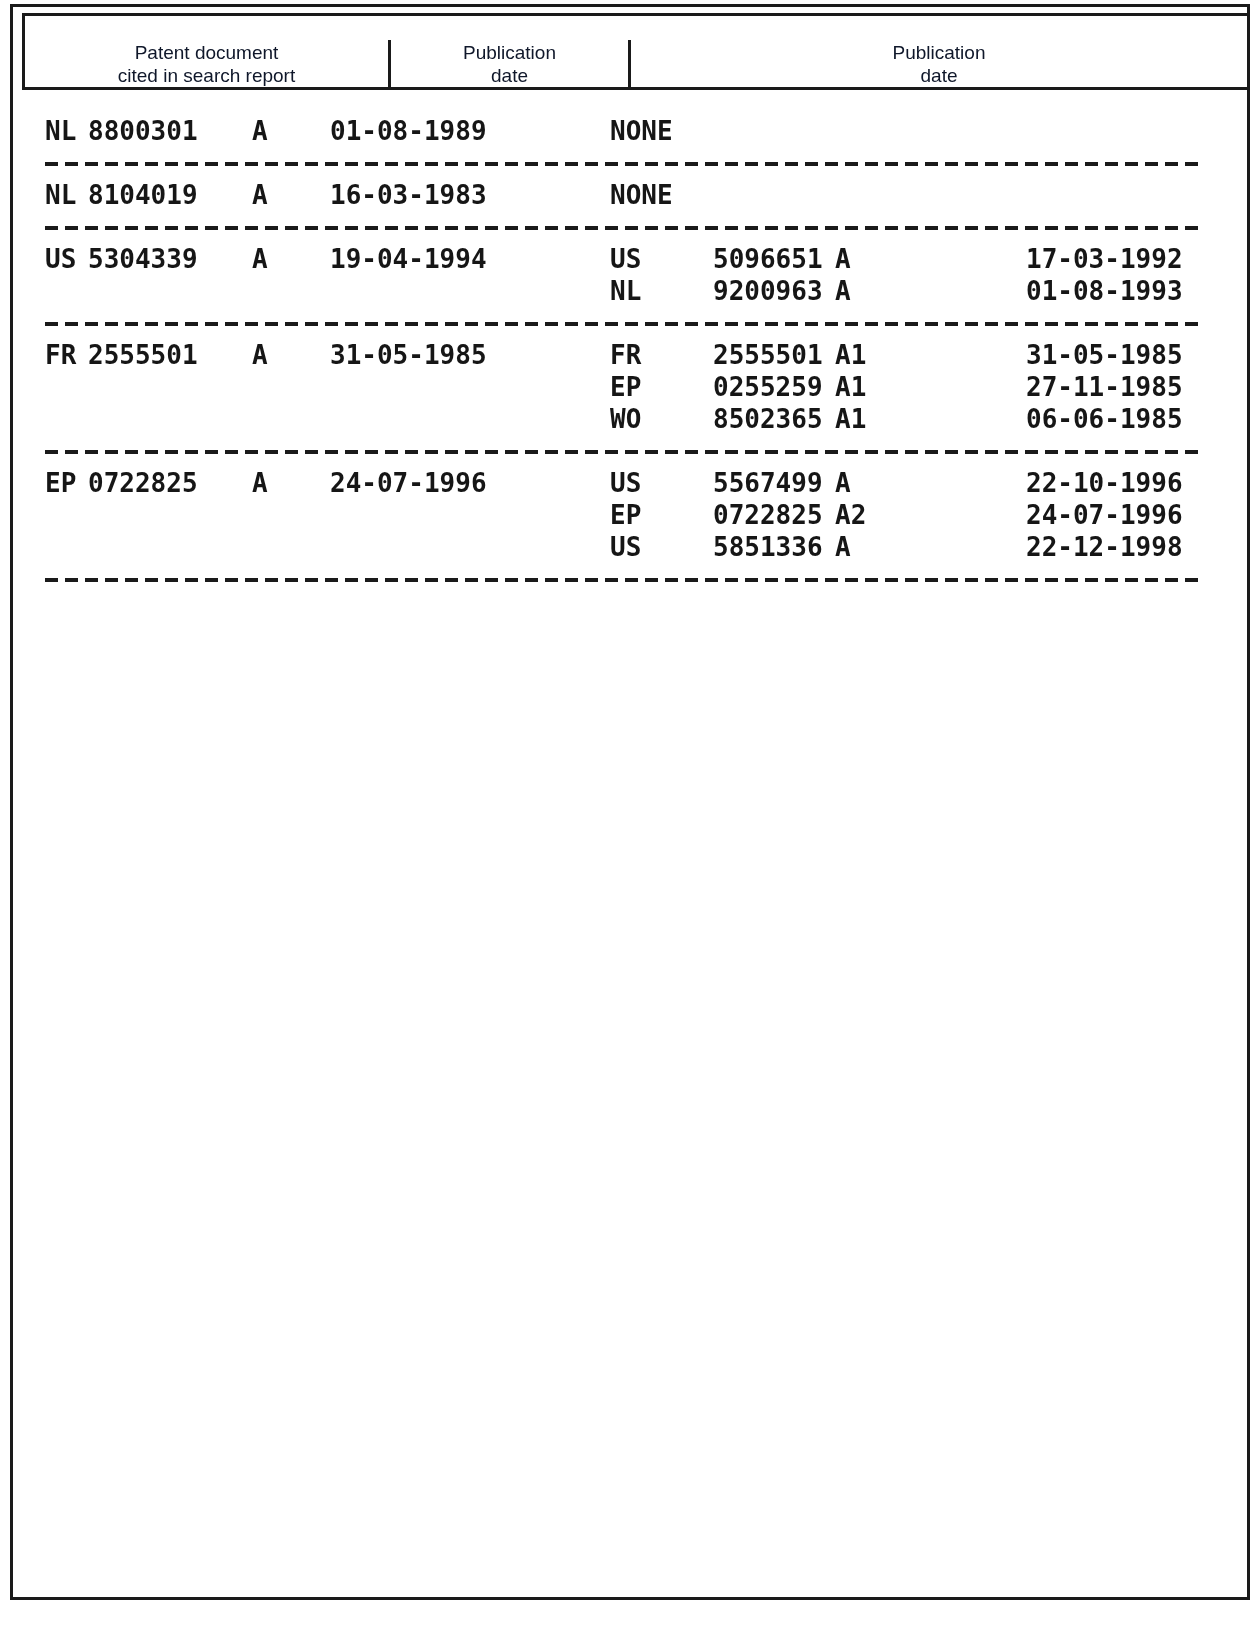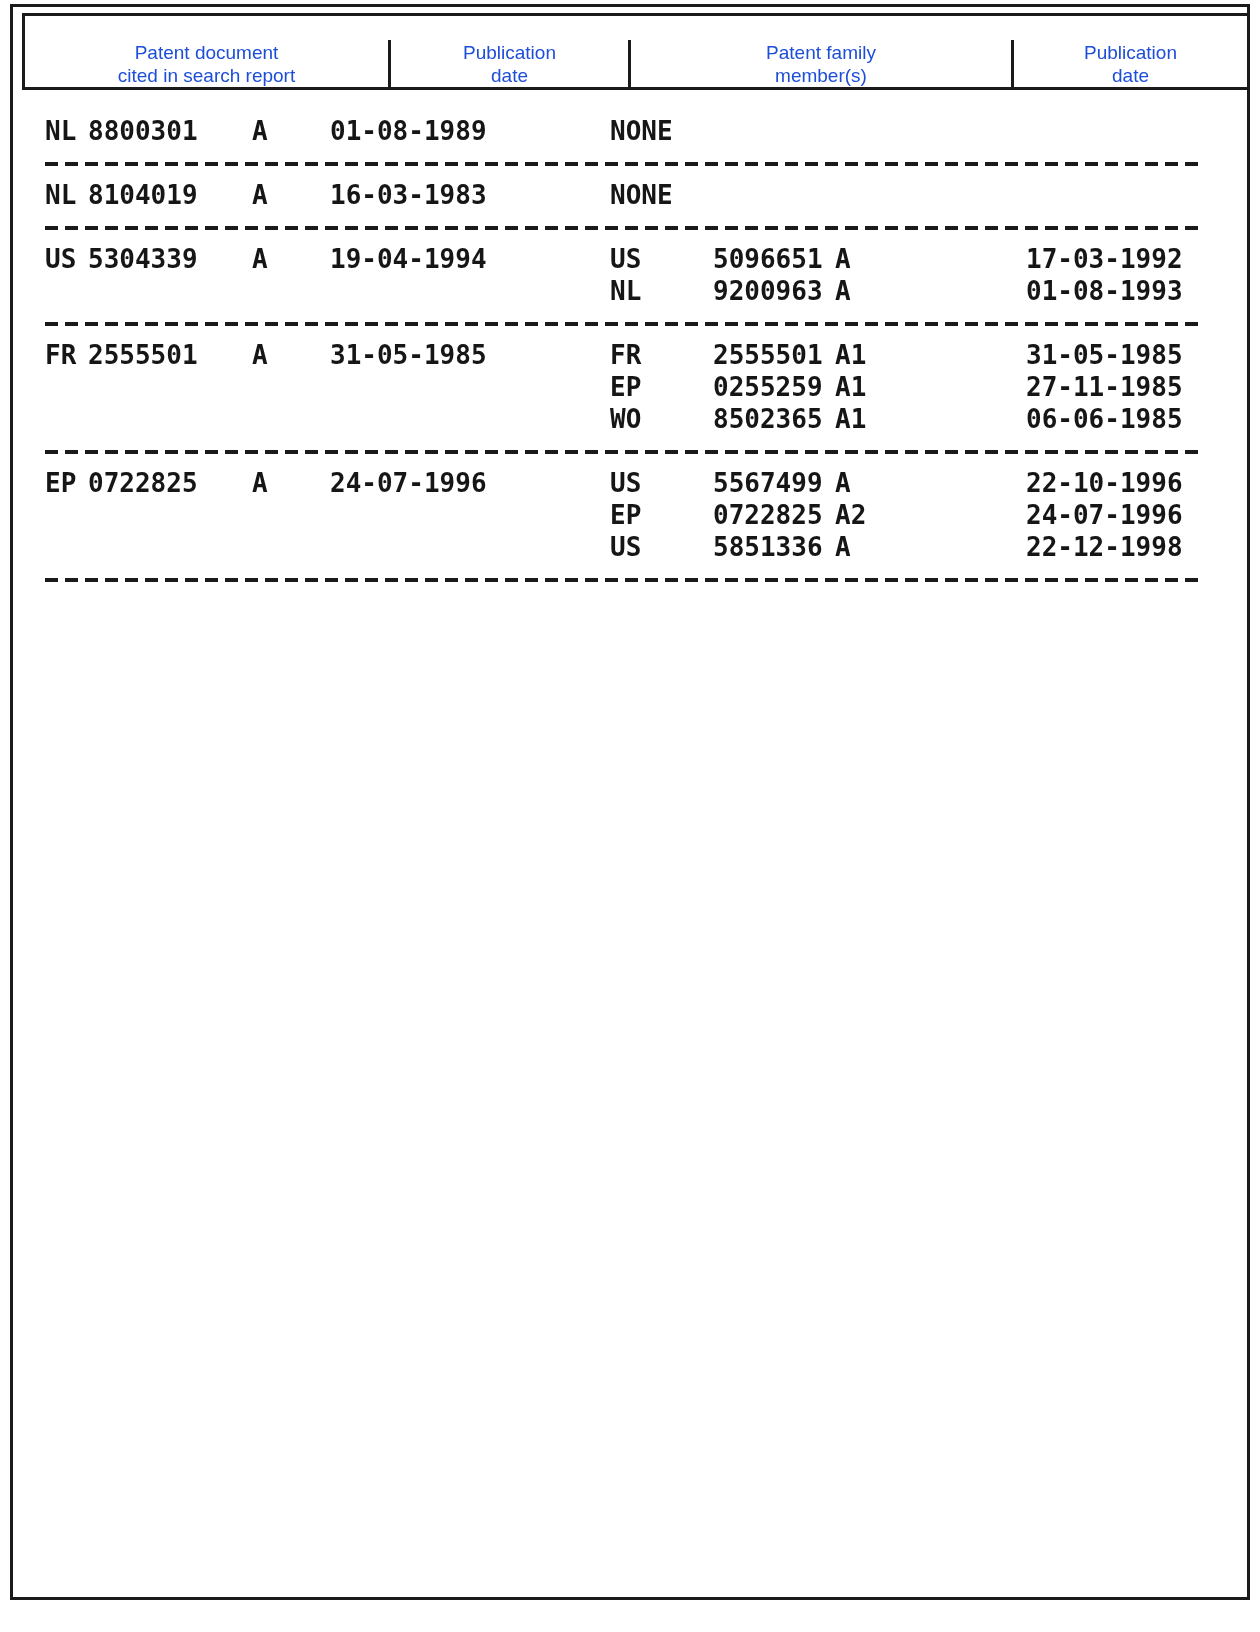--- a/index.html
+++ b/index.html
@@ -15,21 +15,21 @@
   }
   
   .header-box{
     position:absolute;left:22px;top:13px;width:1228px;height:77px;
     border:3px solid #1a1a1a;box-sizing:border-box;
     display:flex;background:#ffffff;
   }
   .hcell{
     border-right:3px solid #1a1a1a;box-sizing:border-box;
     display:flex;flex-direction:column;justify-content:center;align-items:center;
-    font-size:19px;line-height:23px;text-align:center;color:#1d4ed8;margin-top:24px;
+    font-size:19px;line-height:23px;text-align:center;color:#0f172a;margin-top:24px;
   }
   .hcell.h1{width:366px;}
   .hcell.h2{width:240px;}
   .hcell.h3{width:383px;}
   .hcell.h4{flex:1;border-right:none;}
   
   .tbody{
     position:absolute;left:0;top:102px;width:1260px;
     font-family:"DejaVu Sans Mono",monospace;
     font-size:26px;font-weight:bold;color:#161616;
@@ -58,24 +58,20 @@
 <div class="sheet"></div>
 
 <div class="header-box">
   <div class="hcell h1">
     <div>Patent document</div>
     <div>cited in search report</div>
   </div>
   <div class="hcell h2">
     <div>Publication</div>
     <div>date</div>
-  </div>
-  <div class="hcell h3">
-    <div>Patent family</div>
-    <div>member(s)</div>
   </div>
   <div class="hcell h4">
     <div>Publication</div>
     <div>date</div>
   </div>
 </div>
 
 <div class="tbody">
     <div class="block">
       <div class="line">

